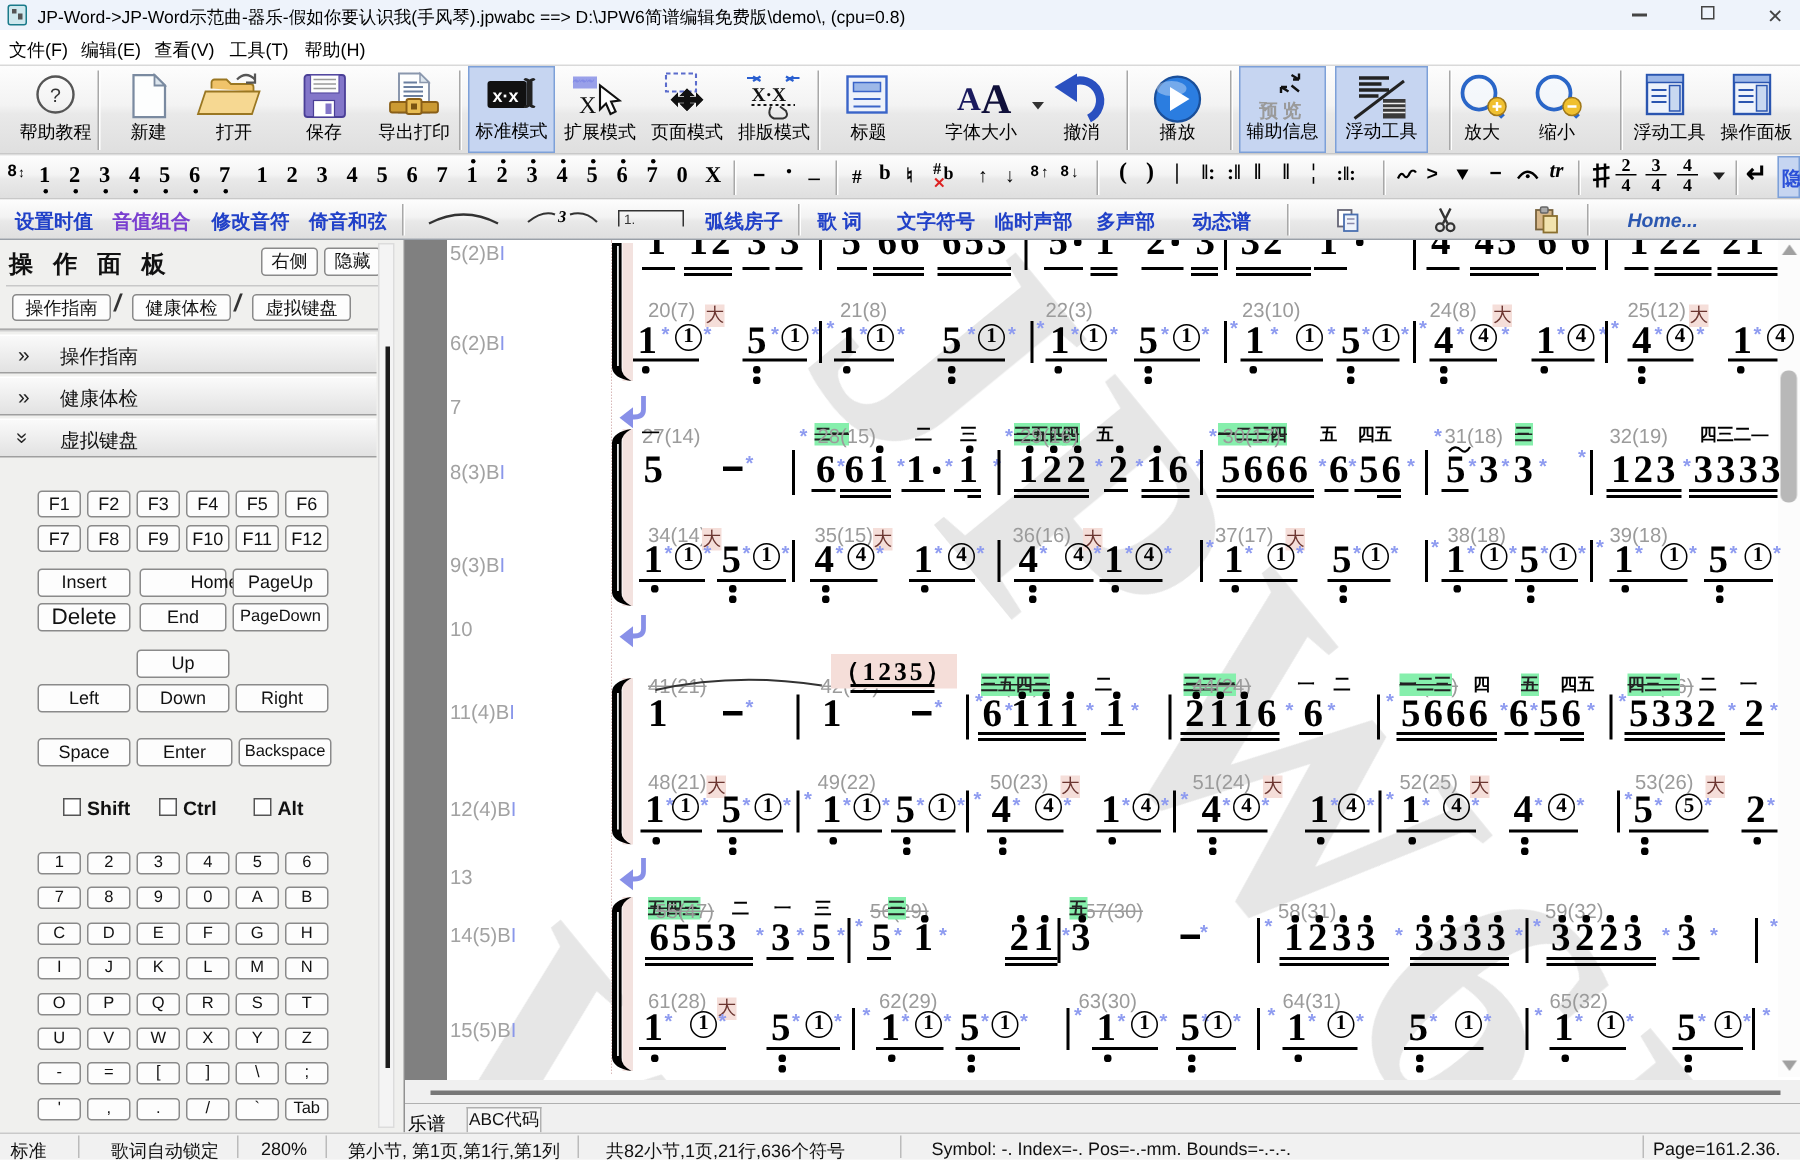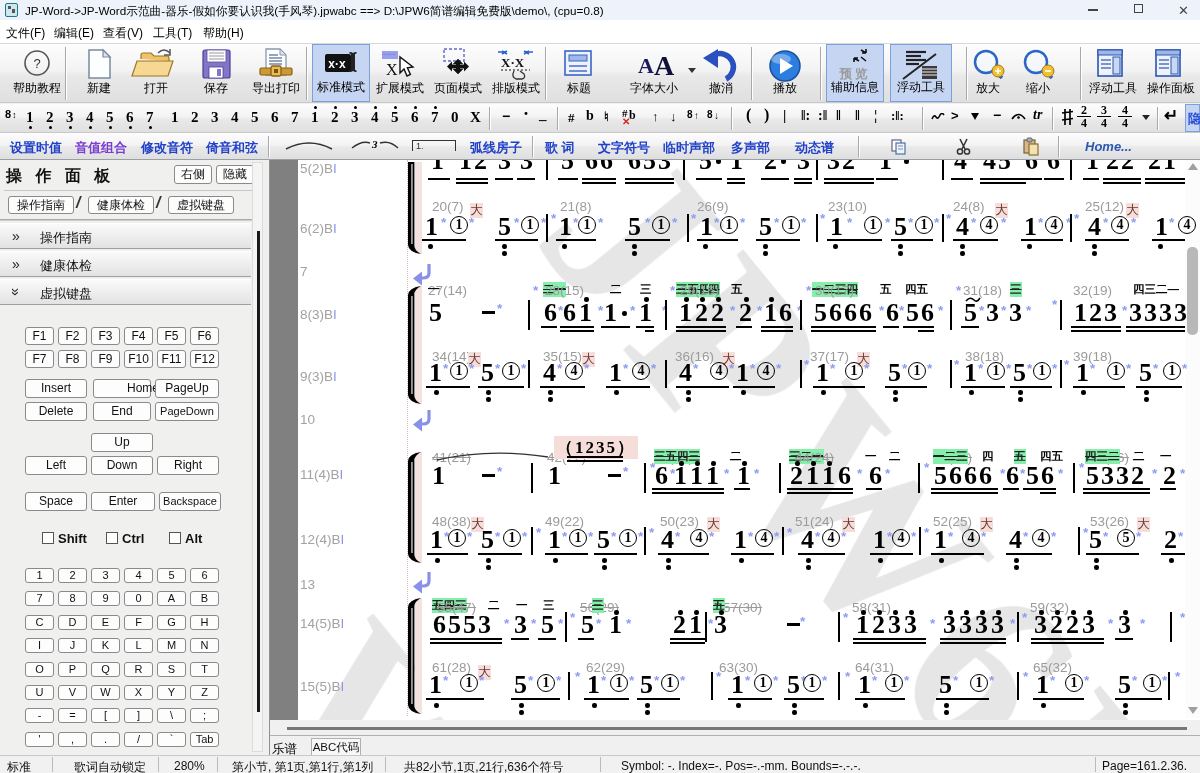--- a/index.html
+++ b/index.html
@@ -425,21 +425,21 @@
 <div class="abs" style="left:190px;top:327px;width:29px;height:18px;background:#fdfdfd;border:1px solid #8a8a8a;border-radius:3px;text-align:center;line-height:16px;font-size:12px;color:#111;">F6</div>
 <div class="abs" style="left:25px;top:350px;width:29px;height:18px;background:#fdfdfd;border:1px solid #8a8a8a;border-radius:3px;text-align:center;line-height:16px;font-size:12px;color:#111;">F7</div>
 <div class="abs" style="left:58px;top:350px;width:29px;height:18px;background:#fdfdfd;border:1px solid #8a8a8a;border-radius:3px;text-align:center;line-height:16px;font-size:12px;color:#111;">F8</div>
 <div class="abs" style="left:91px;top:350px;width:29px;height:18px;background:#fdfdfd;border:1px solid #8a8a8a;border-radius:3px;text-align:center;line-height:16px;font-size:12px;color:#111;">F9</div>
 <div class="abs" style="left:124px;top:350px;width:29px;height:18px;background:#fdfdfd;border:1px solid #8a8a8a;border-radius:3px;text-align:center;line-height:16px;font-size:12px;color:#111;">F10</div>
 <div class="abs" style="left:157px;top:350px;width:29px;height:18px;background:#fdfdfd;border:1px solid #8a8a8a;border-radius:3px;text-align:center;line-height:16px;font-size:12px;color:#111;">F11</div>
 <div class="abs" style="left:190px;top:350px;width:29px;height:18px;background:#fdfdfd;border:1px solid #8a8a8a;border-radius:3px;text-align:center;line-height:16px;font-size:12px;color:#111;">F12</div>
 <div class="abs" style="left:25px;top:379px;width:62px;height:19px;background:#fdfdfd;border:1px solid #8a8a8a;border-radius:3px;text-align:center;line-height:17px;font-size:12px;color:#111;">Insert</div>
 <div class="abs" style="left:93px;top:379px;width:58px;height:19px;background:#fdfdfd;border:1px solid #8a8a8a;border-radius:3px;text-align:center;line-height:17px;font-size:12px;color:#111;padding-left:33px;">Home</div>
 <div class="abs" style="left:155px;top:379px;width:64px;height:19px;background:#fdfdfd;border:1px solid #8a8a8a;border-radius:3px;text-align:center;line-height:17px;font-size:12px;color:#111;">PageUp</div>
-<div class="abs" style="left:25px;top:402px;width:62px;height:19px;background:#fdfdfd;border:1px solid #8a8a8a;border-radius:3px;text-align:center;line-height:17px;font-size:12px;color:#111;">Delete</div>
+<div class="abs" style="left:25px;top:402px;width:62px;height:19px;background:#fdfdfd;border:1px solid #8a8a8a;border-radius:3px;text-align:center;line-height:17px;font-size:15px;color:#111;">Delete</div>
 <div class="abs" style="left:93px;top:402px;width:58px;height:19px;background:#fdfdfd;border:1px solid #8a8a8a;border-radius:3px;text-align:center;line-height:17px;font-size:12px;color:#111;">End</div>
 <div class="abs" style="left:155px;top:402px;width:64px;height:19px;background:#fdfdfd;border:1px solid #8a8a8a;border-radius:3px;text-align:center;line-height:17px;font-size:11px;color:#111;">PageDown</div>
 <div class="abs" style="left:91px;top:433px;width:62px;height:19px;background:#fdfdfd;border:1px solid #8a8a8a;border-radius:3px;text-align:center;line-height:17px;font-size:12px;color:#111;">Up</div>
 <div class="abs" style="left:25px;top:456px;width:62px;height:19px;background:#fdfdfd;border:1px solid #8a8a8a;border-radius:3px;text-align:center;line-height:17px;font-size:12px;color:#111;">Left</div>
 <div class="abs" style="left:91px;top:456px;width:62px;height:19px;background:#fdfdfd;border:1px solid #8a8a8a;border-radius:3px;text-align:center;line-height:17px;font-size:12px;color:#111;">Down</div>
 <div class="abs" style="left:157px;top:456px;width:62px;height:19px;background:#fdfdfd;border:1px solid #8a8a8a;border-radius:3px;text-align:center;line-height:17px;font-size:12px;color:#111;">Right</div>
 <div class="abs" style="left:25px;top:492px;width:62px;height:19px;background:#fdfdfd;border:1px solid #8a8a8a;border-radius:3px;text-align:center;line-height:17px;font-size:12px;color:#111;">Space</div>
 <div class="abs" style="left:91px;top:492px;width:64px;height:19px;background:#fdfdfd;border:1px solid #8a8a8a;border-radius:3px;text-align:center;line-height:17px;font-size:12px;color:#111;">Enter</div>
 <div class="abs" style="left:159px;top:492px;width:62px;height:19px;background:#fdfdfd;border:1px solid #8a8a8a;border-radius:3px;text-align:center;line-height:17px;font-size:11px;color:#111;">Backspace</div>
 <div class="abs" style="left:42px;top:532px;width:12px;height:12px;background:#fff;border:1px solid #555;"></div>
@@ -656,21 +656,21 @@
     <div class="star" style="left:375px;top:55px;font-size:13.5px;">*</div>
     <div class="circ" style="left:382px;top:55.5px;">1</div>
     <div class="star" style="left:402px;top:55px;font-size:13.5px;">*</div>
     <div class="beam" style="left:286px;top:79px;width:40px;"></div>
     <div class="dot" style="left:292px;top:84px;"></div>
     <div class="beam" style="left:355px;top:79px;width:45px;"></div>
     <div class="dot" style="left:362px;top:84px;"></div>
     <div class="dot" style="left:362px;top:91px;"></div>
     <div class="bar" style="left:417px;top:54px;height:28px;"></div>
     <div class="star" style="left:421px;top:51px;font-size:13.5px;">*</div>
-    <div class="mlab" style="left:427px;top:39px;">26(9)</div>
+    <div class="mlab" style="left:427px;top:39px;">22(3)</div>
     <div class="note" style="left:429px;top:54px;font-size:26px;line-height:26px;letter-spacing:0;"><span style="display:inline-block;width:15px;text-align:center;">1</span></div>
     <div class="star" style="left:444px;top:55px;font-size:13.5px;">*</div>
     <div class="circ" style="left:450px;top:55.5px;">1</div>
     <div class="star" style="left:470px;top:55px;font-size:13.5px;">*</div>
     <div class="note" style="left:488px;top:54px;font-size:26px;line-height:26px;letter-spacing:0;"><span style="display:inline-block;width:15px;text-align:center;">5</span></div>
     <div class="star" style="left:504px;top:55px;font-size:13.5px;">*</div>
     <div class="circ" style="left:512px;top:55.5px;">1</div>
     <div class="star" style="left:531px;top:55px;font-size:13.5px;">*</div>
     <div class="beam" style="left:427px;top:79px;width:41px;"></div>
     <div class="dot" style="left:433px;top:84px;"></div>
@@ -995,21 +995,21 @@
     <div class="fngp" style="left:815px;top:289px;">四三二</div>
     <div class="fng" style="left:863px;top:289px;">二</div>
     <div class="fng" style="left:890px;top:289px;">一</div>
     <div class="note" style="left:815px;top:303px;font-size:26px;line-height:26px;letter-spacing:0;"><span style="display:inline-block;width:15px;text-align:center;">5</span><span style="display:inline-block;width:15px;text-align:center;">3</span><span style="display:inline-block;width:15px;text-align:center;">3</span><span style="display:inline-block;width:15px;text-align:center;">2</span></div>
     <div class="beam" style="left:813px;top:328px;width:67px;"></div>
     <div class="beam" style="left:813px;top:332px;width:67px;"></div>
     <div class="note" style="left:892px;top:303px;font-size:26px;line-height:26px;letter-spacing:0;"><span style="display:inline-block;width:15px;text-align:center;">2</span></div>
     <div class="beam" style="left:890px;top:328px;width:16px;"></div>
     <div class="star" style="left:882px;top:306px;font-size:13.5px;">*</div>
     <div class="star" style="left:910px;top:306px;font-size:13.5px;">*</div>
-    <div class="mlab" style="left:162px;top:354px;">48(38)</div>
+    <div class="mlab" style="left:162px;top:354px;">48(21)</div>
     <div class="da" style="left:201px;top:357px;">大</div>
     <div class="note" style="left:159px;top:367px;font-size:26px;line-height:26px;letter-spacing:0;"><span style="display:inline-block;width:15px;text-align:center;">1</span></div>
     <div class="star" style="left:174px;top:369px;font-size:13.5px;">*</div>
     <div class="circ" style="left:178px;top:368.5px;">1</div>
     <div class="star" style="left:197px;top:369px;font-size:13.5px;">*</div>
     <div class="note" style="left:210px;top:367px;font-size:26px;line-height:26px;letter-spacing:0;"><span style="display:inline-block;width:15px;text-align:center;">5</span></div>
     <div class="star" style="left:225px;top:369px;font-size:13.5px;">*</div>
     <div class="circ" style="left:233px;top:368.5px;">1</div>
     <div class="star" style="left:252px;top:369px;font-size:13.5px;">*</div>
     <div class="beam" style="left:157px;top:393px;width:41px;"></div>

